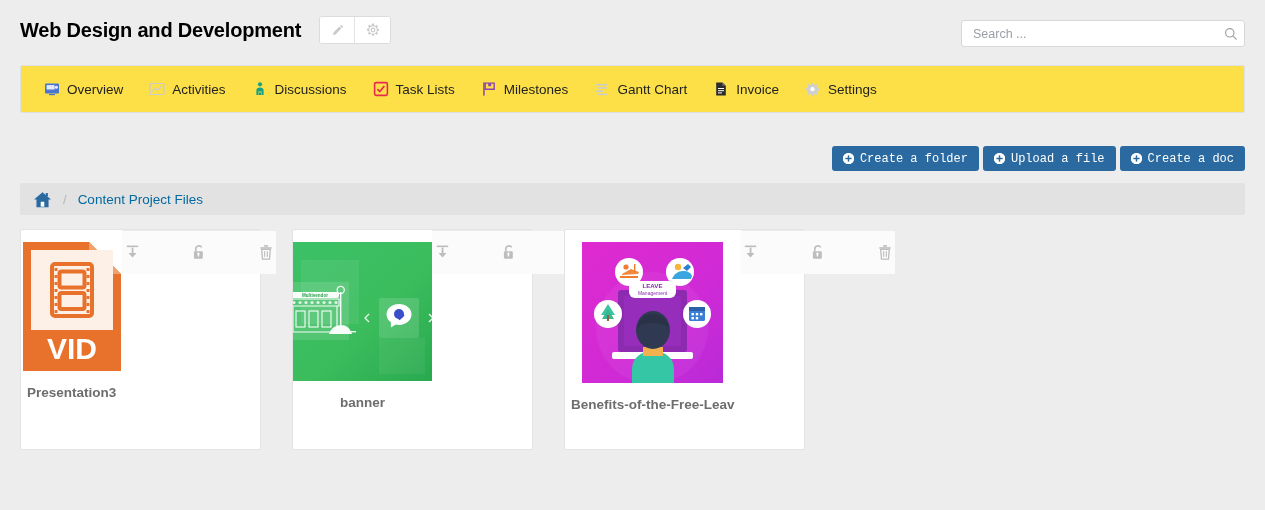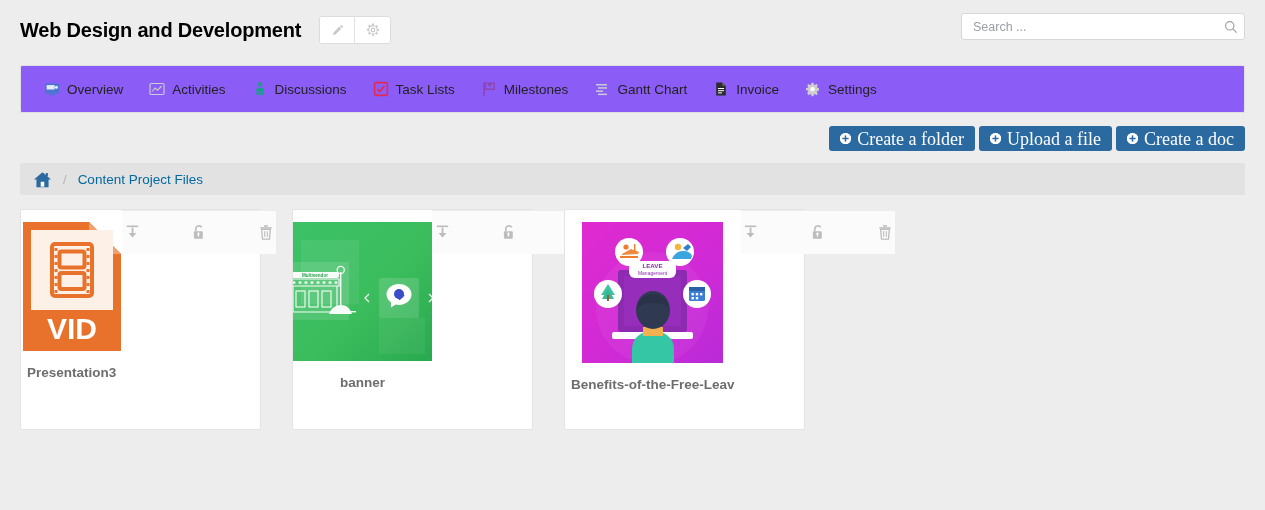--- a/index.html
+++ b/index.html
@@ -49,21 +49,21 @@
     justify-content: center;
     cursor: pointer;
     padding: 0;
   }
   .title-btn:last-child { border-right: none; }
   .title-btn svg { display: block; }
 
   .search-wrap {
     position: absolute;
     right: 20px;
-    top: 13px;
+    top: 20px;
     width: 284px;
     height: 27px;
     background: #fff;
     border: 1px solid #d8d8d8;
     border-radius: 3px;
     display: flex;
     align-items: center;
   }
   .search-input {
     flex: 1;
@@ -82,21 +82,21 @@
     height: 100%;
     display: flex;
     align-items: center;
     justify-content: center;
     cursor: pointer;
   }
 
   
   .tabbar {
     margin: 5px 20px 0 20px;
-    background: #8b5cf6;
+    background: #fde047;
     border: 1px solid #e0e0e0;
     border-radius: 2px;
     height: 48px;
     display: flex;
     align-items: center;
     padding: 0 10px;
   }
   .tab {
     display: flex;
     align-items: center;
@@ -125,27 +125,28 @@
     gap: 4px;
   }
   .btn-blue {
     background: #2a6496;
     background: #2b6aa0;
     color: #fff;
     border: none;
     border-radius: 3px;
     height: 25px;
     padding: 0 11px;
-    font-size: 18px;
-    font-family: Liberation Serif, serif;
+    font-size: 12px;
+    font-family: Liberation Mono, monospace;
     display: flex;
     align-items: center;
     gap: 6px;
     cursor: pointer;
     line-height: 1;
+    margin-top: 20px;
   }
   .plus-icon {
     width: 11px; height: 11px;
     border-radius: 50%;
     background: #fff;
     color: #2b6aa0;
     font-size: 10px;
     font-weight: bold;
     display: flex;
     align-items: center;

